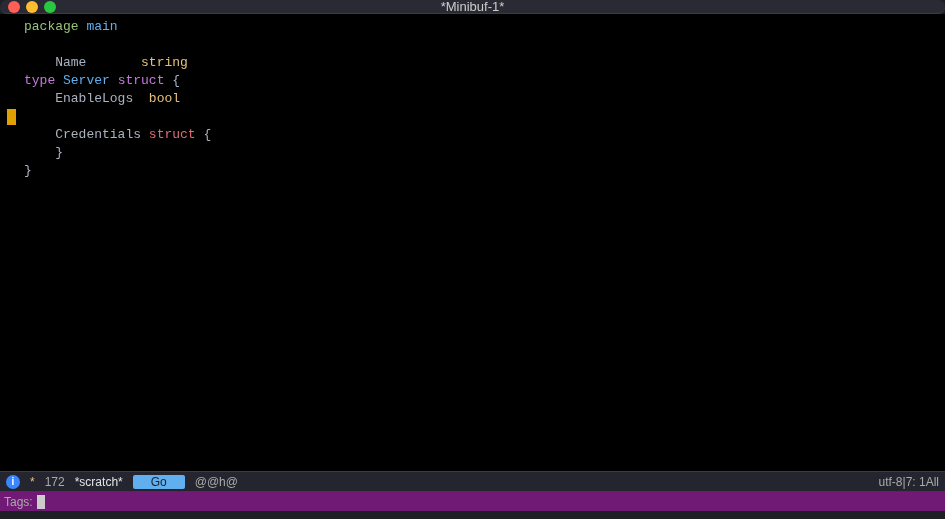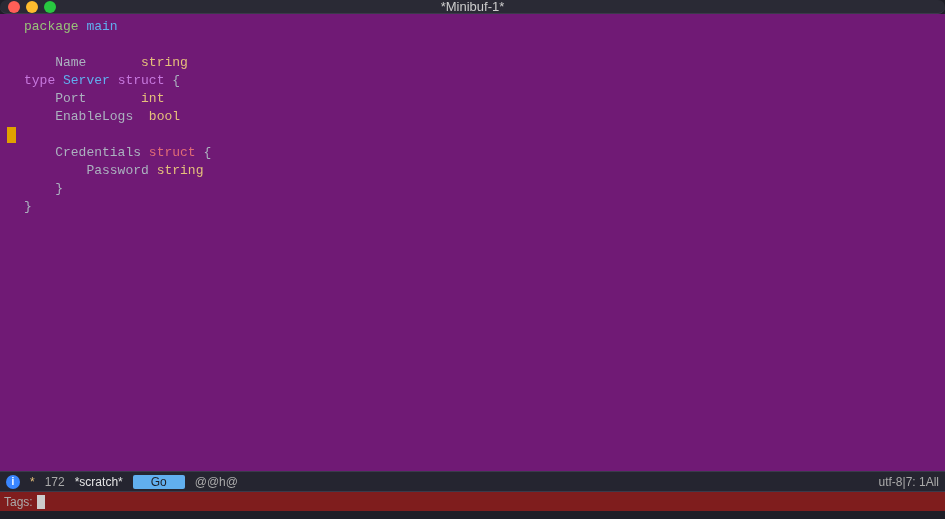--- a/index.html
+++ b/index.html
@@ -41,21 +41,21 @@
     }
 
     #title-text {
       color: #cccccc;
       font-size: 13px;
       font-family: -apple-system, sans-serif;
     }
 
     
     #editor {
-      background: #701a75;
+      background: #000000;
       height: calc(519px - 22px - 20px - 20px);
       padding: 4px 0;
       overflow: hidden;
       position: relative;
     }
 
     .line {
       display: flex;
       align-items: center;
       height: 18px;
@@ -119,21 +119,21 @@
     }
 
     .status-right {
       margin-left: auto;
       display: flex;
     }
 
     
     #tagsbar {
       height: 20px;
-      background: #7f1d1d;
+      background: #701a75;
       display: flex;
       align-items: center;
       padding: 4px 4px;
       border-top: 1px solid #3a3a4a;
       font-size: 12px;
       font-family: -apple-system, sans-serif;
       color: #cccccc;
     }
 
     #tags-label {
@@ -160,25 +160,23 @@
   </div>
   <span id="title-text">*Minibuf-1*</span>
 </div>
 
 <div id="editor">
 
 <div class="line"><span class="line-number"></span><span class="line-content"><span class="kw-green">package </span><span class="pkg-name">main</span></span></div>
     <div class="line"><span class="line-number"></span><span class="line-content"></span></div>
     <div class="line"><span class="line-number"></span><span class="line-content"><span class="field-name">    Name       </span><span class="kw-type">string</span></span></div>
     <div class="line"><span class="line-number"></span><span class="line-content"><span class="kw-purple">type </span><span class="kw-blue">Server </span><span class="kw-purple">struct </span><span class="brace">{</span></span></div>
-    <div class="line"><span class="line-number"></span><span class="line-content"><span class="field-name">    Port       </span><span class="kw-type">int</span></span></div>
     <div class="line"><span class="line-number"></span><span class="line-content"><span class="field-name">    EnableLogs  </span><span class="kw-type">bool</span></span></div>
     <div class="line cursor-line"><span class="line-number"><span style="display:inline-block;width:9px;height:16px;background:#e0a000;vertical-align:middle;"></span></span></div>
     <div class="line"><span class="line-number"></span><span class="line-content"><span class="field-name">    Credentials </span><span class="kw-red">struct </span><span class="brace">{</span></span></div>
-    <div class="line"><span class="line-number"></span><span class="line-content"><span class="field-name">        Password </span><span class="kw-type">string</span></span></div>
     <div class="line"><span class="line-number"></span><span class="line-content"><span class="brace">    }</span></span></div>
     <div class="line"><span class="line-number"></span><span class="line-content"><span class="brace">}</span></span></div>
     <div class="line"><span class="line-number"></span><span class="line-content"></span></div>
     <div class="line"><span class="line-number"></span><span class="line-content"></span></div>
     <div class="line"><span class="line-number"></span><span class="line-content"></span></div>
     <div class="line"><span class="line-number"></span><span class="line-content"></span></div>
     <div class="line"><span class="line-number"></span><span class="line-content"></span></div>
     <div class="line"><span class="line-number"></span><span class="line-content"></span></div>
     <div class="line"><span class="line-number"></span><span class="line-content"></span></div>
     <div class="line"><span class="line-number"></span><span class="line-content"></span></div>

